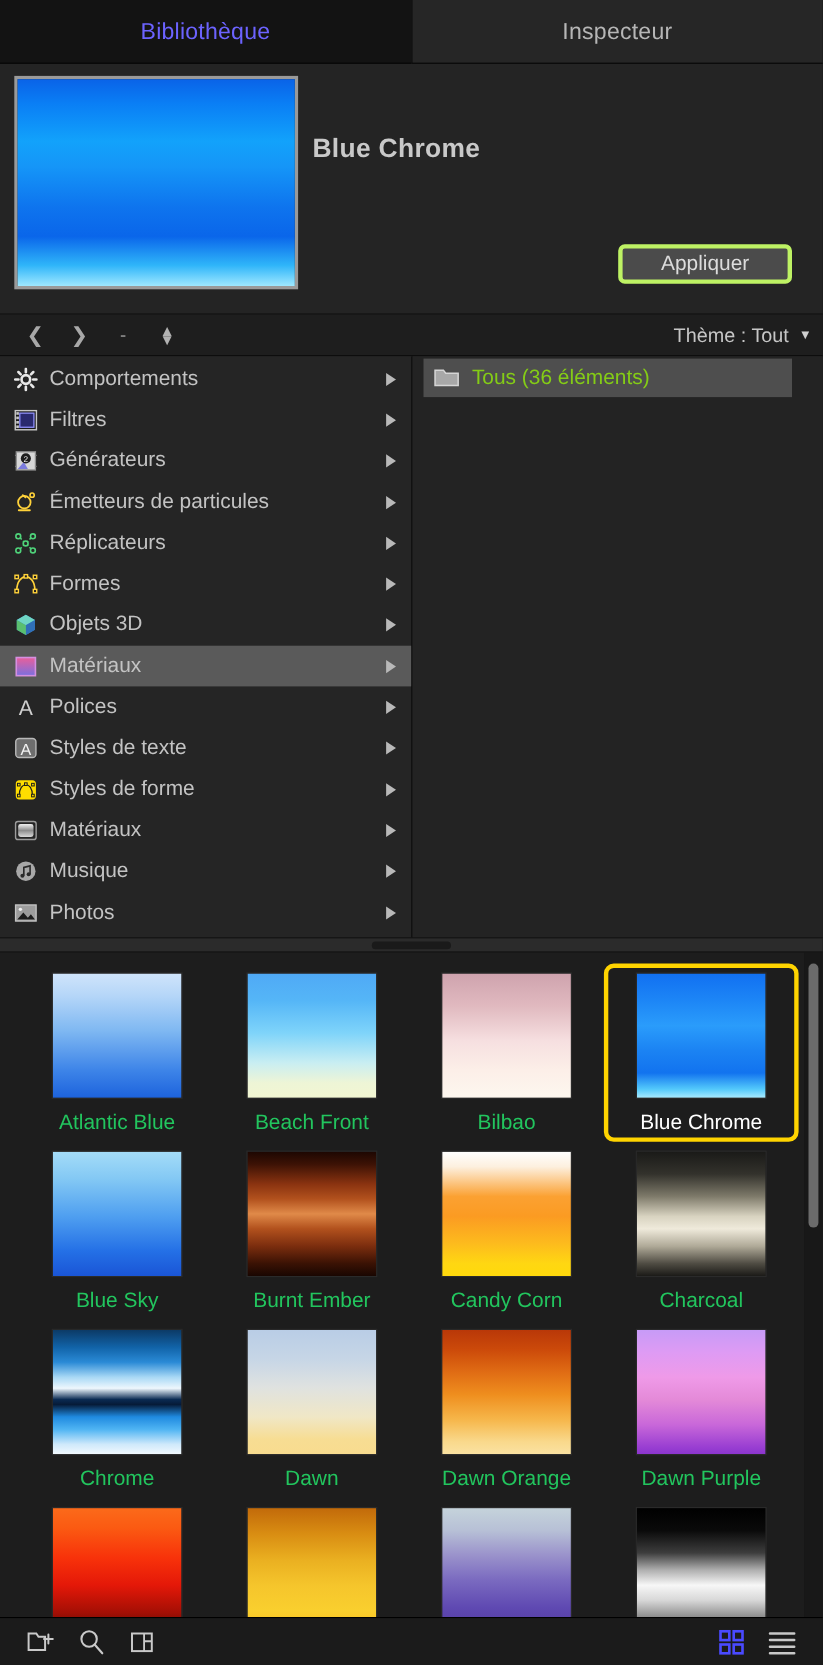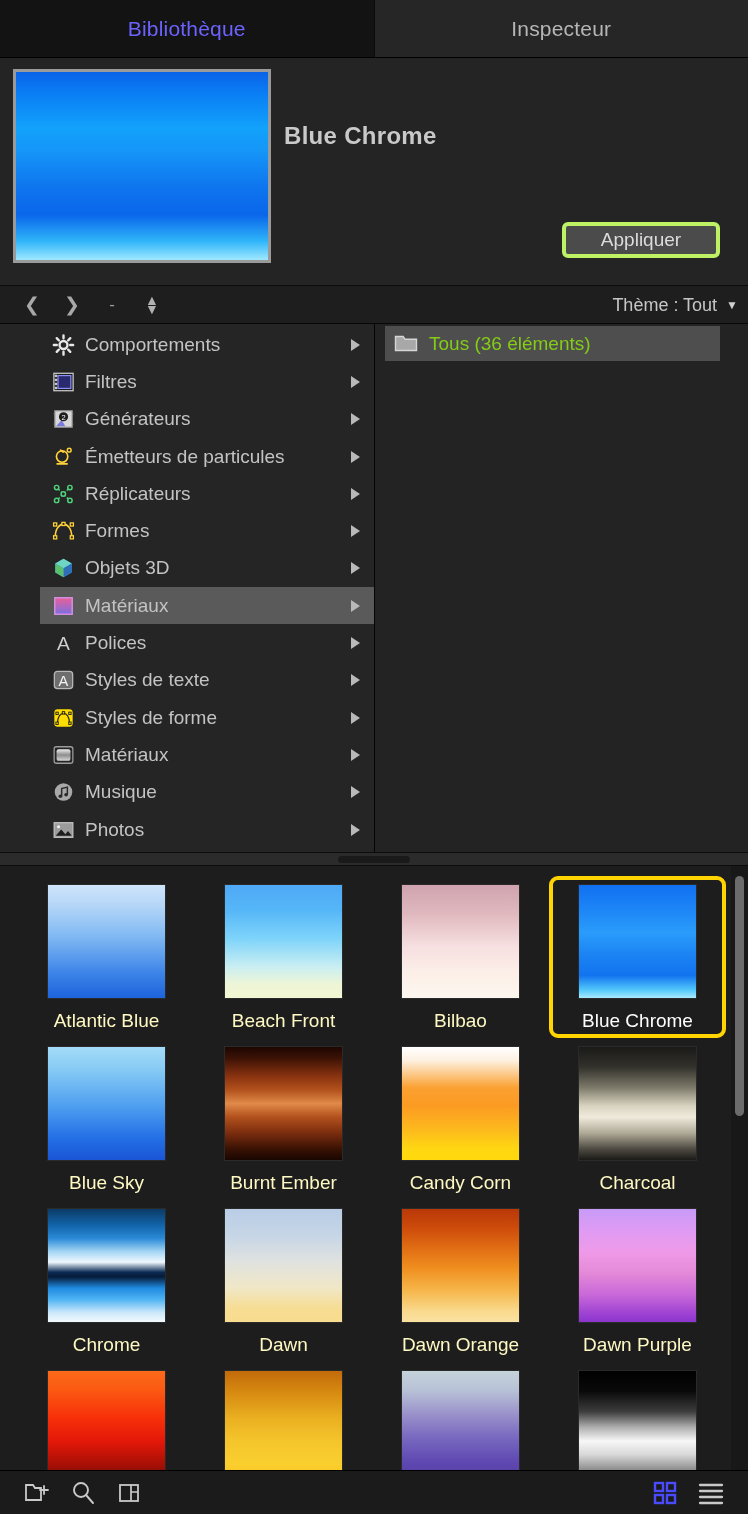--- a/index.html
+++ b/index.html
@@ -65,21 +65,21 @@
     position: absolute; right: 10px; top: 50%; transform: translateY(-50%);
     display: flex; align-items: center; gap: 9px;
     color: #c6c6c6; font-size: 18px; cursor: default;
   }
   .caret { font-size: 12px; color: #cfcfcf; }
 
   
   .middle { flex: 0 0 528px; display: flex; position: relative; background: #232323; }
   .sidebar {
     width: 375px; flex: 0 0 375px; background: #252525;
-    border-right: 1px solid #050505; padding-top: 2px; overflow: hidden; padding-left: 40px;
+    border-right: 1px solid #050505; padding-top: 2px; overflow: hidden;
   }
   .srow {
     height: 37.3px; display: flex; align-items: center; padding: 0 8px 0 10px;
     color: #c3c3c3; font-size: 19px; cursor: default; position: relative;
   }
   .srow.sel { background: #5a5a5a; }
   .srow .ico {
     width: 26px; height: 24px; margin-right: 9px; flex: 0 0 26px;
     display: flex; align-items: center; justify-content: center;
   }
@@ -111,21 +111,21 @@
     display: grid; grid-template-columns: repeat(4, 1fr);
     padding: 10px 22px 0 18px; column-gap: 0px; row-gap: 0px;
   }
   .cell {
     display: flex; flex-direction: column; align-items: center;
     padding: 8px 0 6px 0; border-radius: 9px; cursor: default;
   }
   .cell.sel { border: 4px solid #ffd400; padding: 4px 0 2px 0; }
   .thumb { width: 119px; height: 115px; border: 1px solid #2a2a2a; }
   .cell .cap {
-    margin-top: 11px; font-size: 19px; color: #fef9c3;
+    margin-top: 11px; font-size: 19px; color: #22c55e;
     white-space: nowrap; text-align: center;
   }
   .cell.sel .cap { color: #ffffff; }
   .vscroll {
     position: absolute; right: 4px; top: 10px; width: 9px; height: 240px;
     border-radius: 5px; background: #6b6b6b; cursor: pointer;
   }
   .vscroll-track { position: absolute; right: 0px; top: 0; width: 17px; height: 100%; background: #181818; }
 
   

